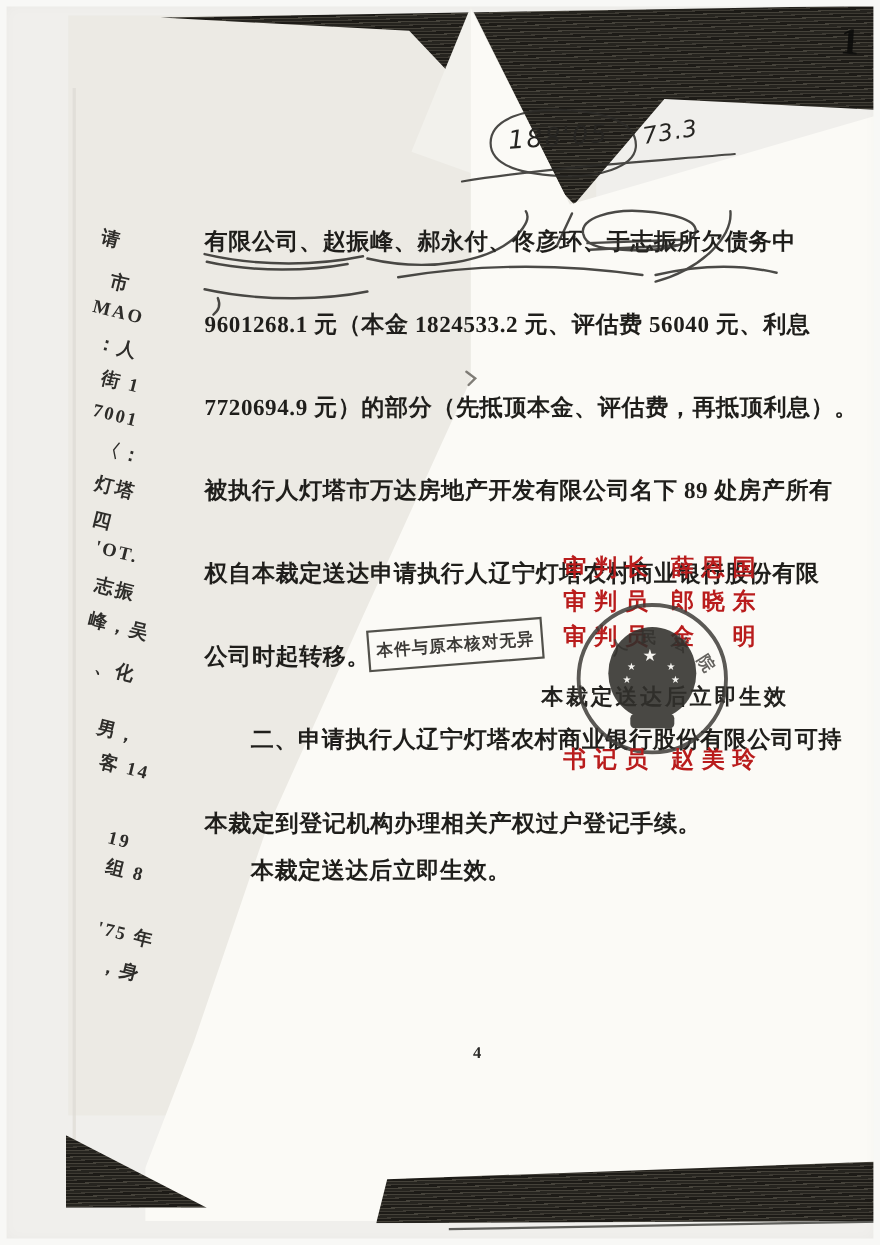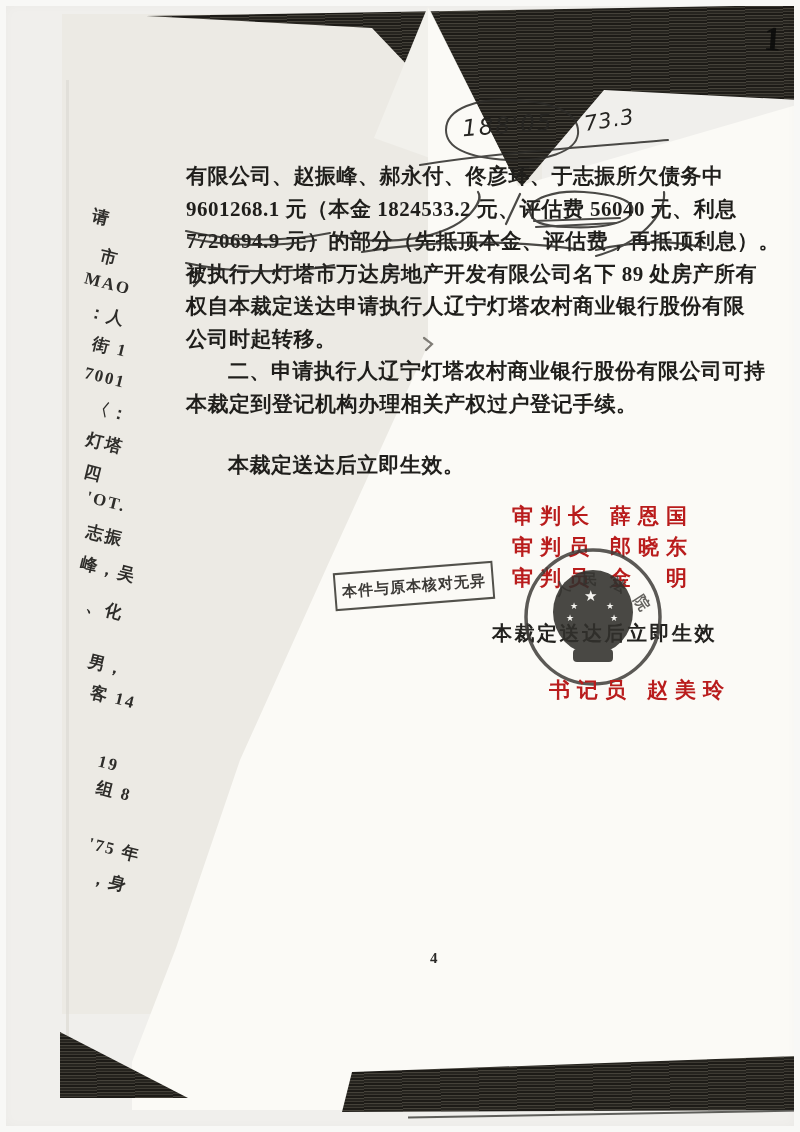--- a/index.html
+++ b/index.html
@@ -20,34 +20,34 @@
     clip-path:polygon(428px 6px,374px 138px,520px 190px);}
   #sheet{left:0;top:0;width:800px;height:1132px;background:#fbfaf6;
     clip-path:polygon(428px 8px,518px 186px,800px 104px,800px 1110px,132px 1110px,132px 1062px,176px 948px,240px 760px,330px 560px,428px 345px);}
   #wood-bl{left:0;top:1000px;width:260px;height:132px;
     clip-path:polygon(60px 32px,188px 98px,60px 98px);}
   #wood-br{left:0;top:1000px;width:800px;height:132px;
     clip-path:polygon(352px 72px,800px 56px,800px 110px,342px 112px);}
   #bottom-line{left:408px;top:1113px;width:392px;height:2px;background:#3a3936;transform:rotate(-1deg);opacity:.8;}
   
   #body-text{left:186px;top:160px;width:540px;color:#1f1e1b;font-weight:700;font-size:21px;letter-spacing:.5px;}
-  .line{height:32.5px;line-height:32.5px;white-space:nowrap;}
+  .line{height:32.5px;line-height:32.5px;white-space:nowrap;margin-top:43px;}
   .line.indent{text-indent:42px;}
-  .line.gap{margin-top:29px;}
+  .line.gap{margin-top:11px;}
   
   .hand{position:absolute;font-family:"DejaVu Sans",sans-serif;font-style:italic;color:#262522;}
   #hand-circled{left:462px;top:112px;font-size:23px;transform:rotate(-4deg);letter-spacing:2px;}
   #hand-extra{left:584px;top:108px;font-size:21px;transform:rotate(-9deg);letter-spacing:1px;}
   #corner-mark{left:764px;top:20px;font-size:34px;font-weight:700;color:#0c0c0b;transform:rotate(4deg);opacity:.9;font-family:"Liberation Serif",serif;}
   
   .sig-row{position:absolute;left:512px;color:#b91c1c;font-weight:700;font-size:21px;letter-spacing:7px;white-space:nowrap;}
   .sig-row .nm{margin-left:14px;}
   #sig-0{top:502px;} #sig-1{top:533px;} #sig-2{top:564px;}
   #date-line{position:absolute;left:492px;top:620px;color:#23221f;font-weight:700;font-size:20px;letter-spacing:2.5px;white-space:nowrap;}
-  #clerk-row{top:676px;margin-left:37px;}
+  #clerk-row{top:676px;}
   
   #verify-stamp{left:334px;top:567px;width:156px;height:34px;border:2.5px solid rgba(52,50,45,.85);
     transform:rotate(-4.5deg);display:flex;align-items:center;justify-content:center;
     font-weight:700;font-size:15px;letter-spacing:1px;color:rgba(43,41,38,.92);white-space:nowrap;}
   #page-num{left:430px;top:950px;font-size:15px;font-weight:700;color:#2a2927;}
   #frame{left:0;top:0;width:800px;height:1132px;box-shadow:inset 0 0 0 6px #f8f8f6, inset 0 0 16px rgba(0,0,0,.05);pointer-events:none;z-index:60;}
   svg{position:absolute;left:0;top:0;}
 </style>
 </head>
 <body>

